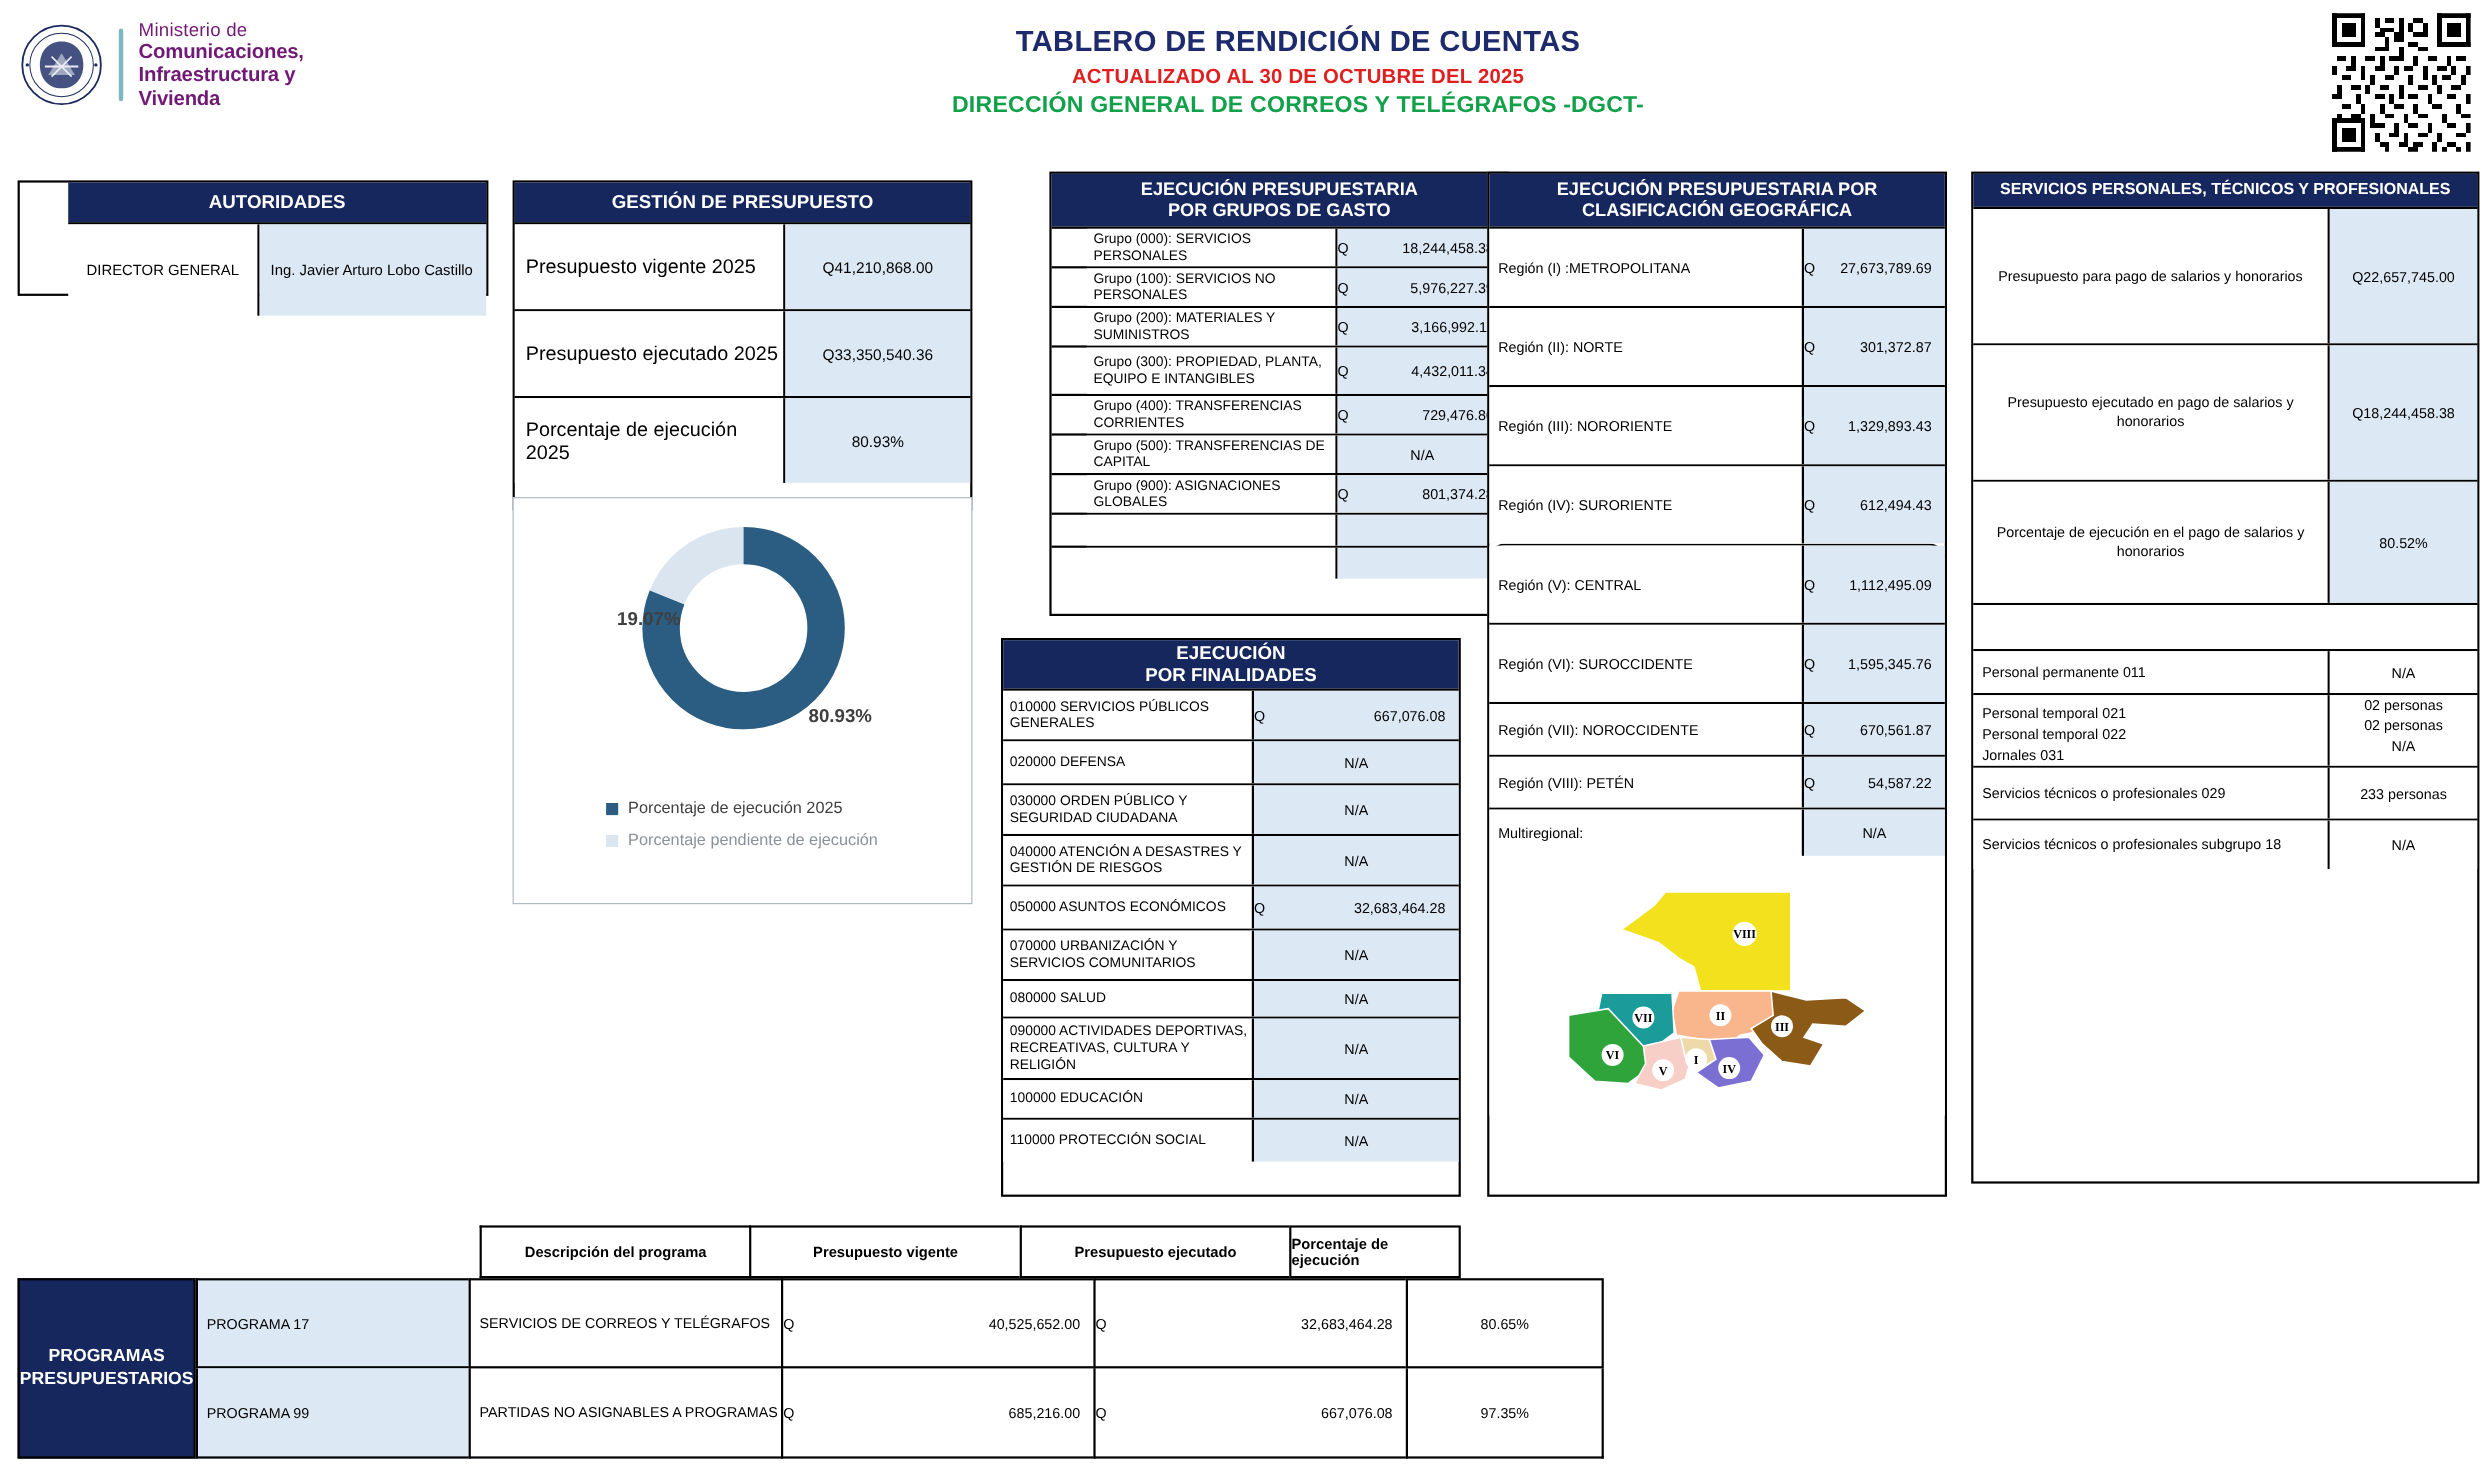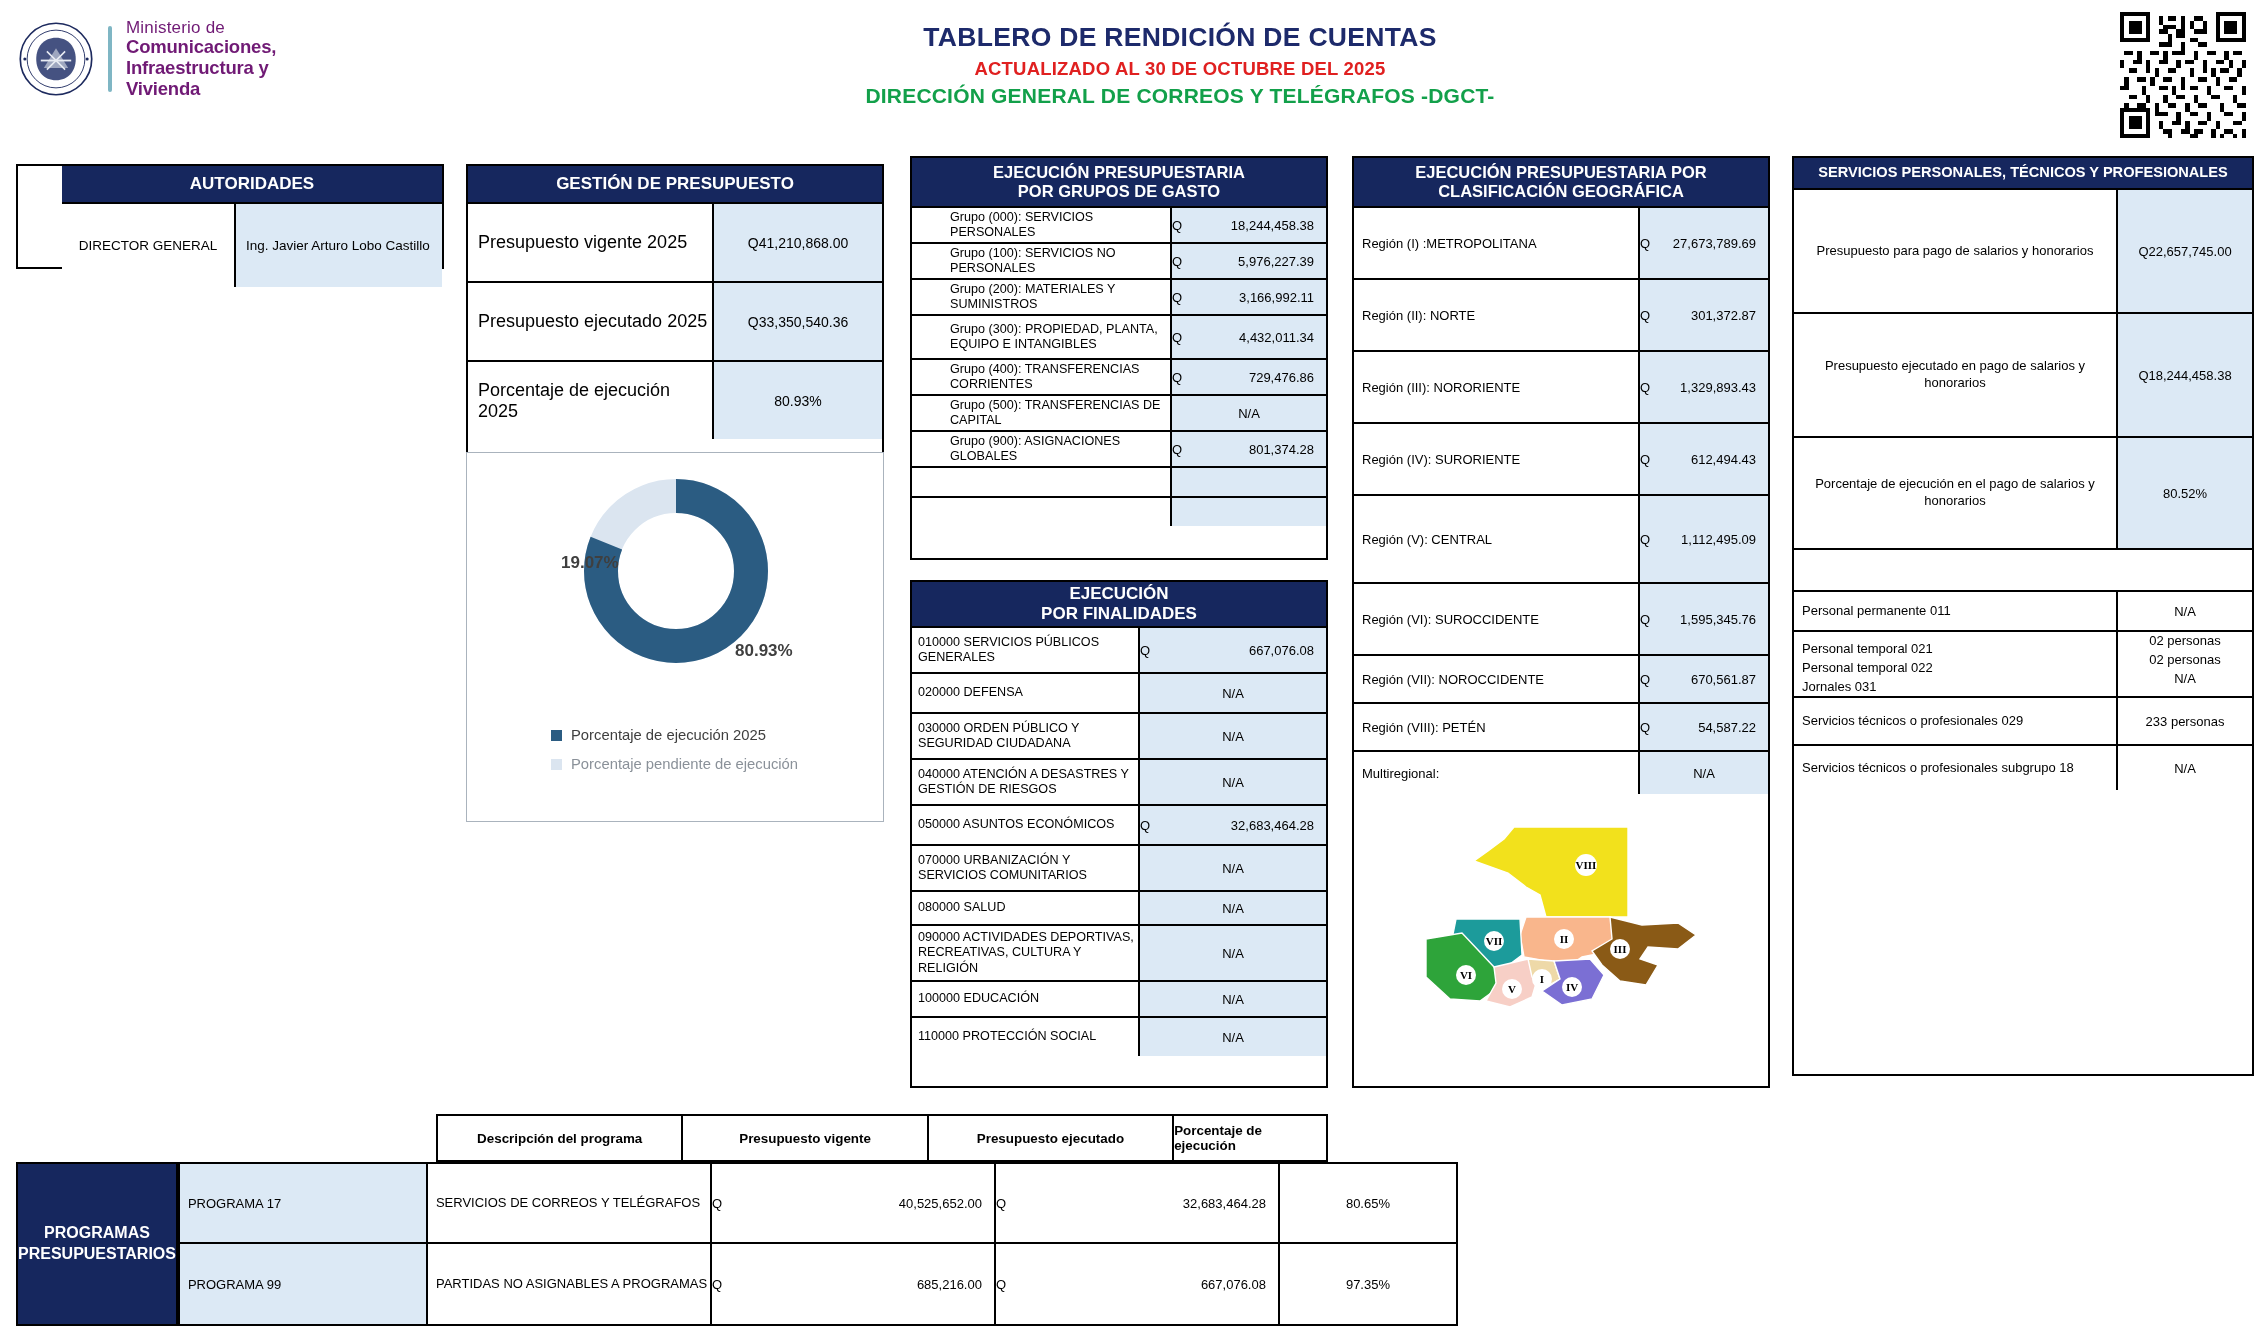--- a/index.html
+++ b/index.html
@@ -61,21 +61,21 @@
   #donut-wrap{position:relative;width:418px;height:268px;}
   #donut-svg{position:absolute;left:109px;top:18px;}
   .donut-lbl{position:absolute;font-size:17px;font-weight:bold;color:#3f3f3f;}
   #lbl-pend{left:94px;top:100px;}
   #lbl-ejec{left:268px;top:188px;}
   #donut-legend{padding-left:84px;font-size:14.8px;color:#3f3f3f;line-height:1.95;}
   #donut-legend .li{display:flex;align-items:center;gap:9px;}
   #donut-legend .sq{width:11px;height:11px;flex:0 0 11px;}
 
   
-  #p-grupos{left:910px;top:156px;width:418px;height:404px;}
+  #p-grupos{left:954px;top:156px;width:418px;height:404px;}
   #p-grupos .phead{height:48px;font-size:16.5px;}
   #p-grupos .grow{border-top:2px solid #000;}
   #p-grupos .grow .c-lbl{width:228px;border-right:2px solid #000;padding-left:6px;font-size:12.6px;line-height:1.2;margin-left:32px;}
   #p-grupos .grow .c-val{flex:1;font-size:13px;}
 
   
   #p-final{left:910px;top:580px;width:418px;height:508px;}
   #p-final .phead{height:44px;font-size:17px;}
   #p-final .grow{border-top:2px solid #000;}
   #p-final .grow .c-lbl{width:228px;border-right:2px solid #000;padding-left:6px;font-size:12.6px;line-height:1.2;}
@@ -460,21 +460,21 @@
           <span class="qamt">1,329,893.43</span>
         </div>
       </div>
       <div class="cellrow grow" style="height: 72px;">
         <div class="c-lbl">Región (IV): SURORIENTE</div>
         <div class="c-val">
           <span class="qsym">Q</span>
           <span class="qamt">612,494.43</span>
         </div>
       </div>
-      <div class="cellrow grow" style="height: 88px;">
+      <div class="cellrow grow" style="height: 72px; border-radius: 14px;">
         <div class="c-lbl">Región (V): CENTRAL</div>
         <div class="c-val">
           <span class="qsym">Q</span>
           <span class="qamt">1,112,495.09</span>
         </div>
       </div>
       <div class="cellrow grow" style="height: 72px;">
         <div class="c-lbl">Región (VI): SUROCCIDENTE</div>
         <div class="c-val">
           <span class="qsym">Q</span>

